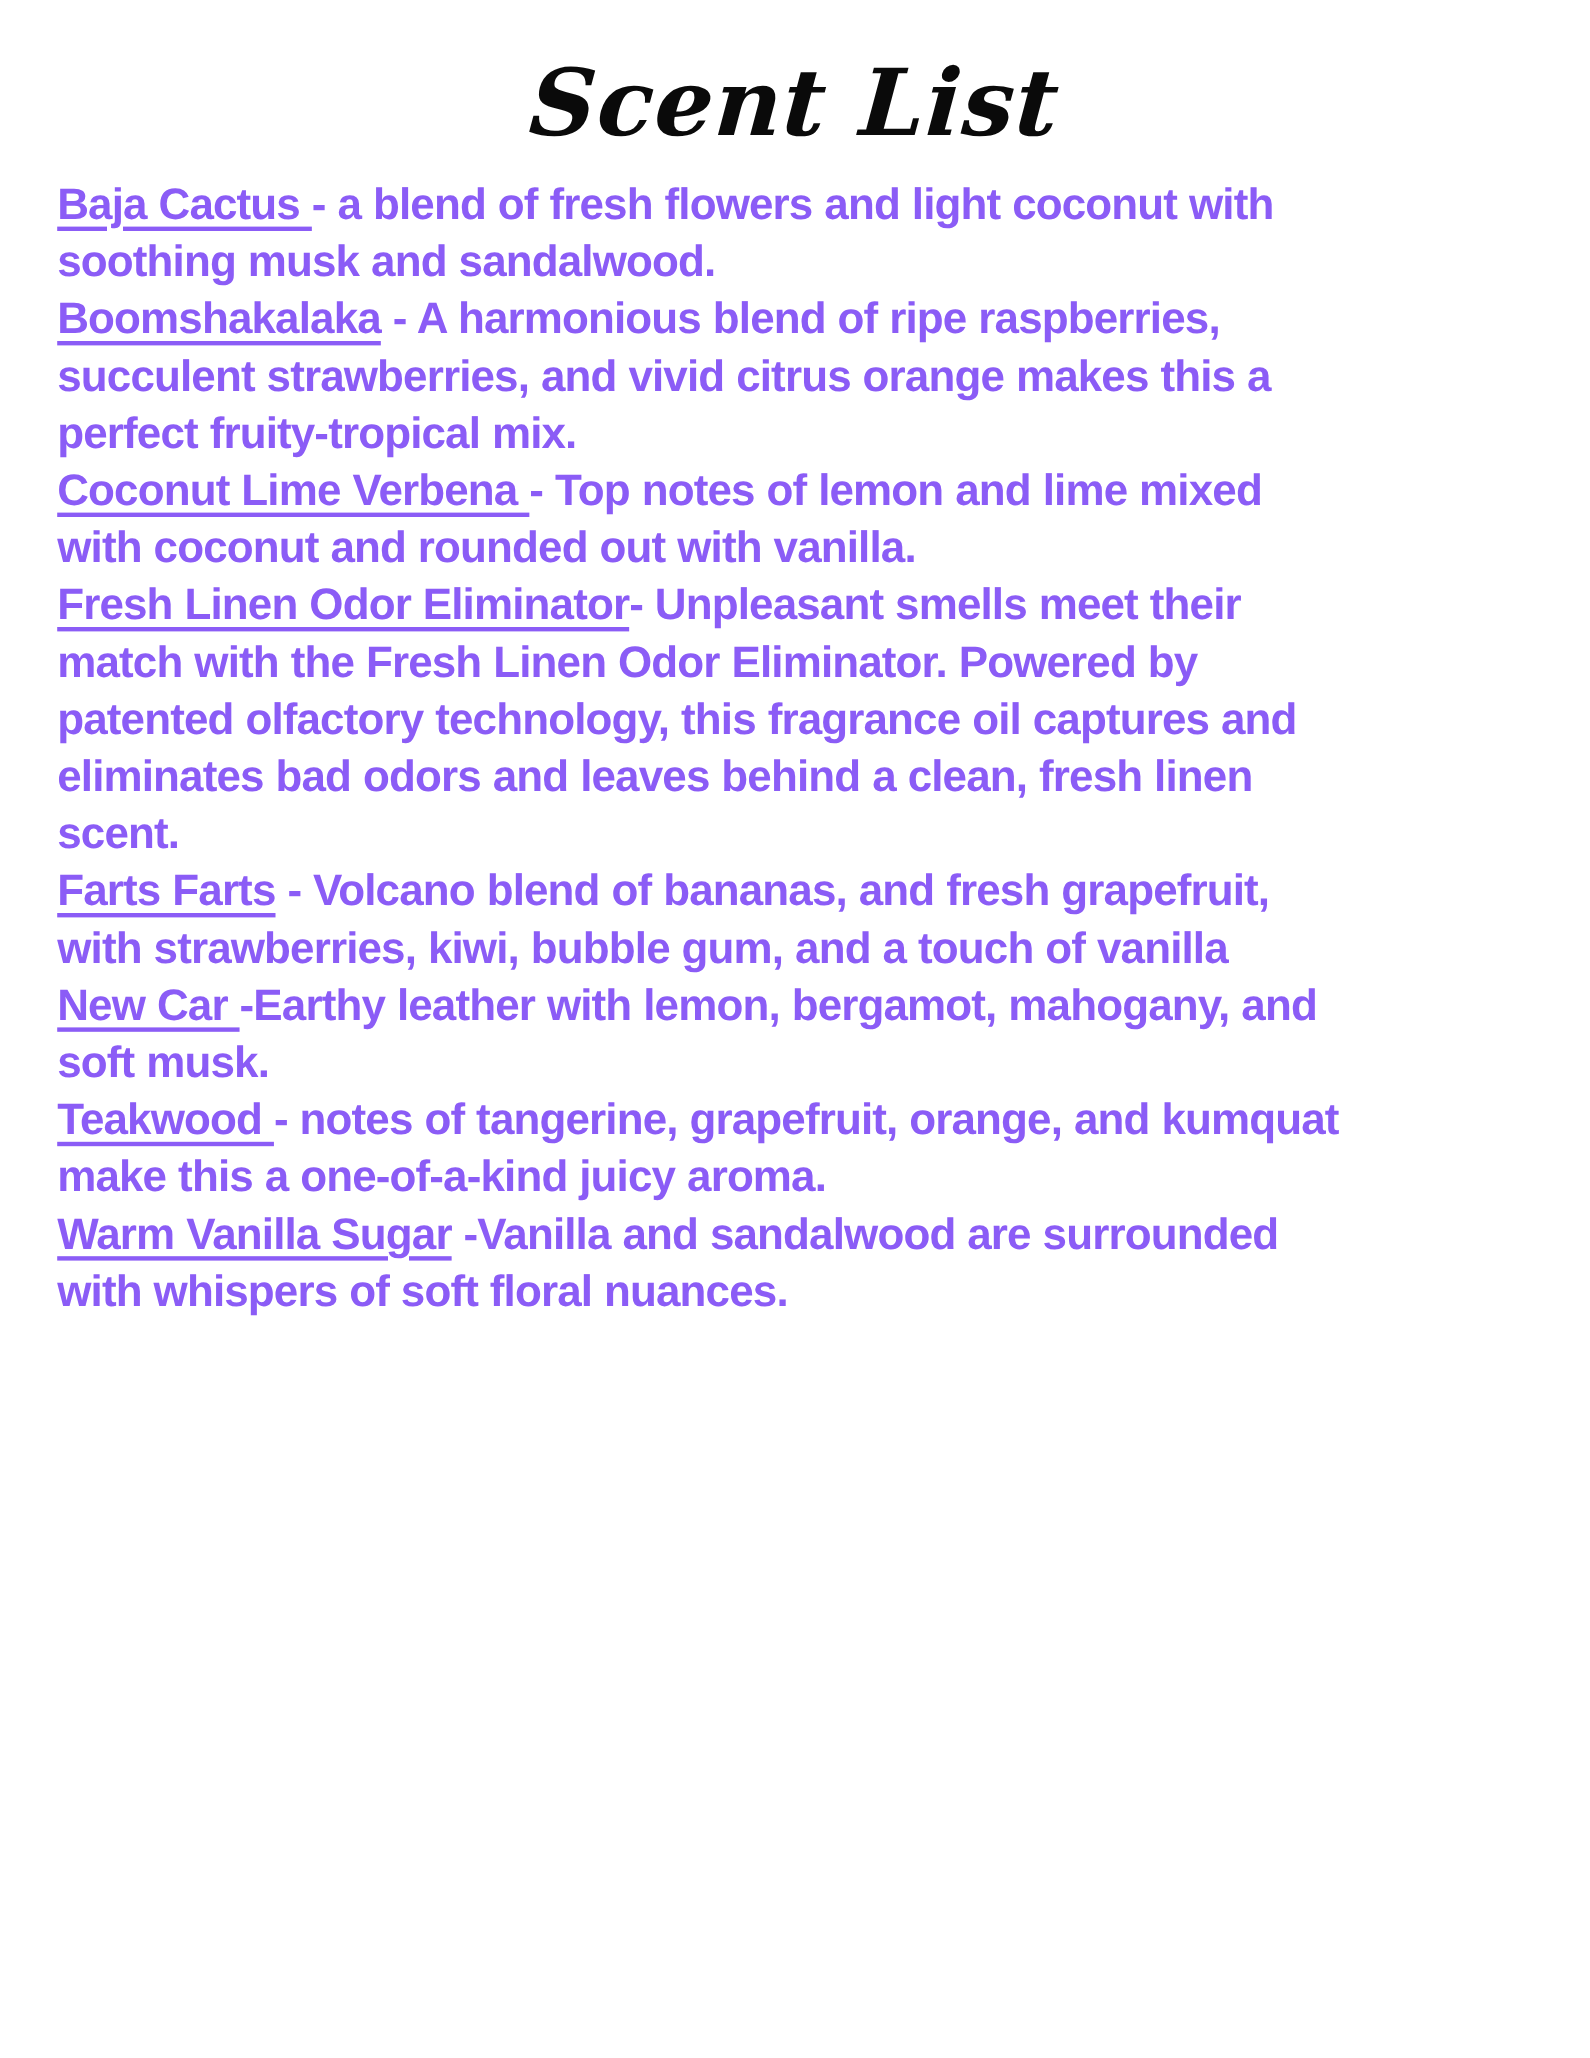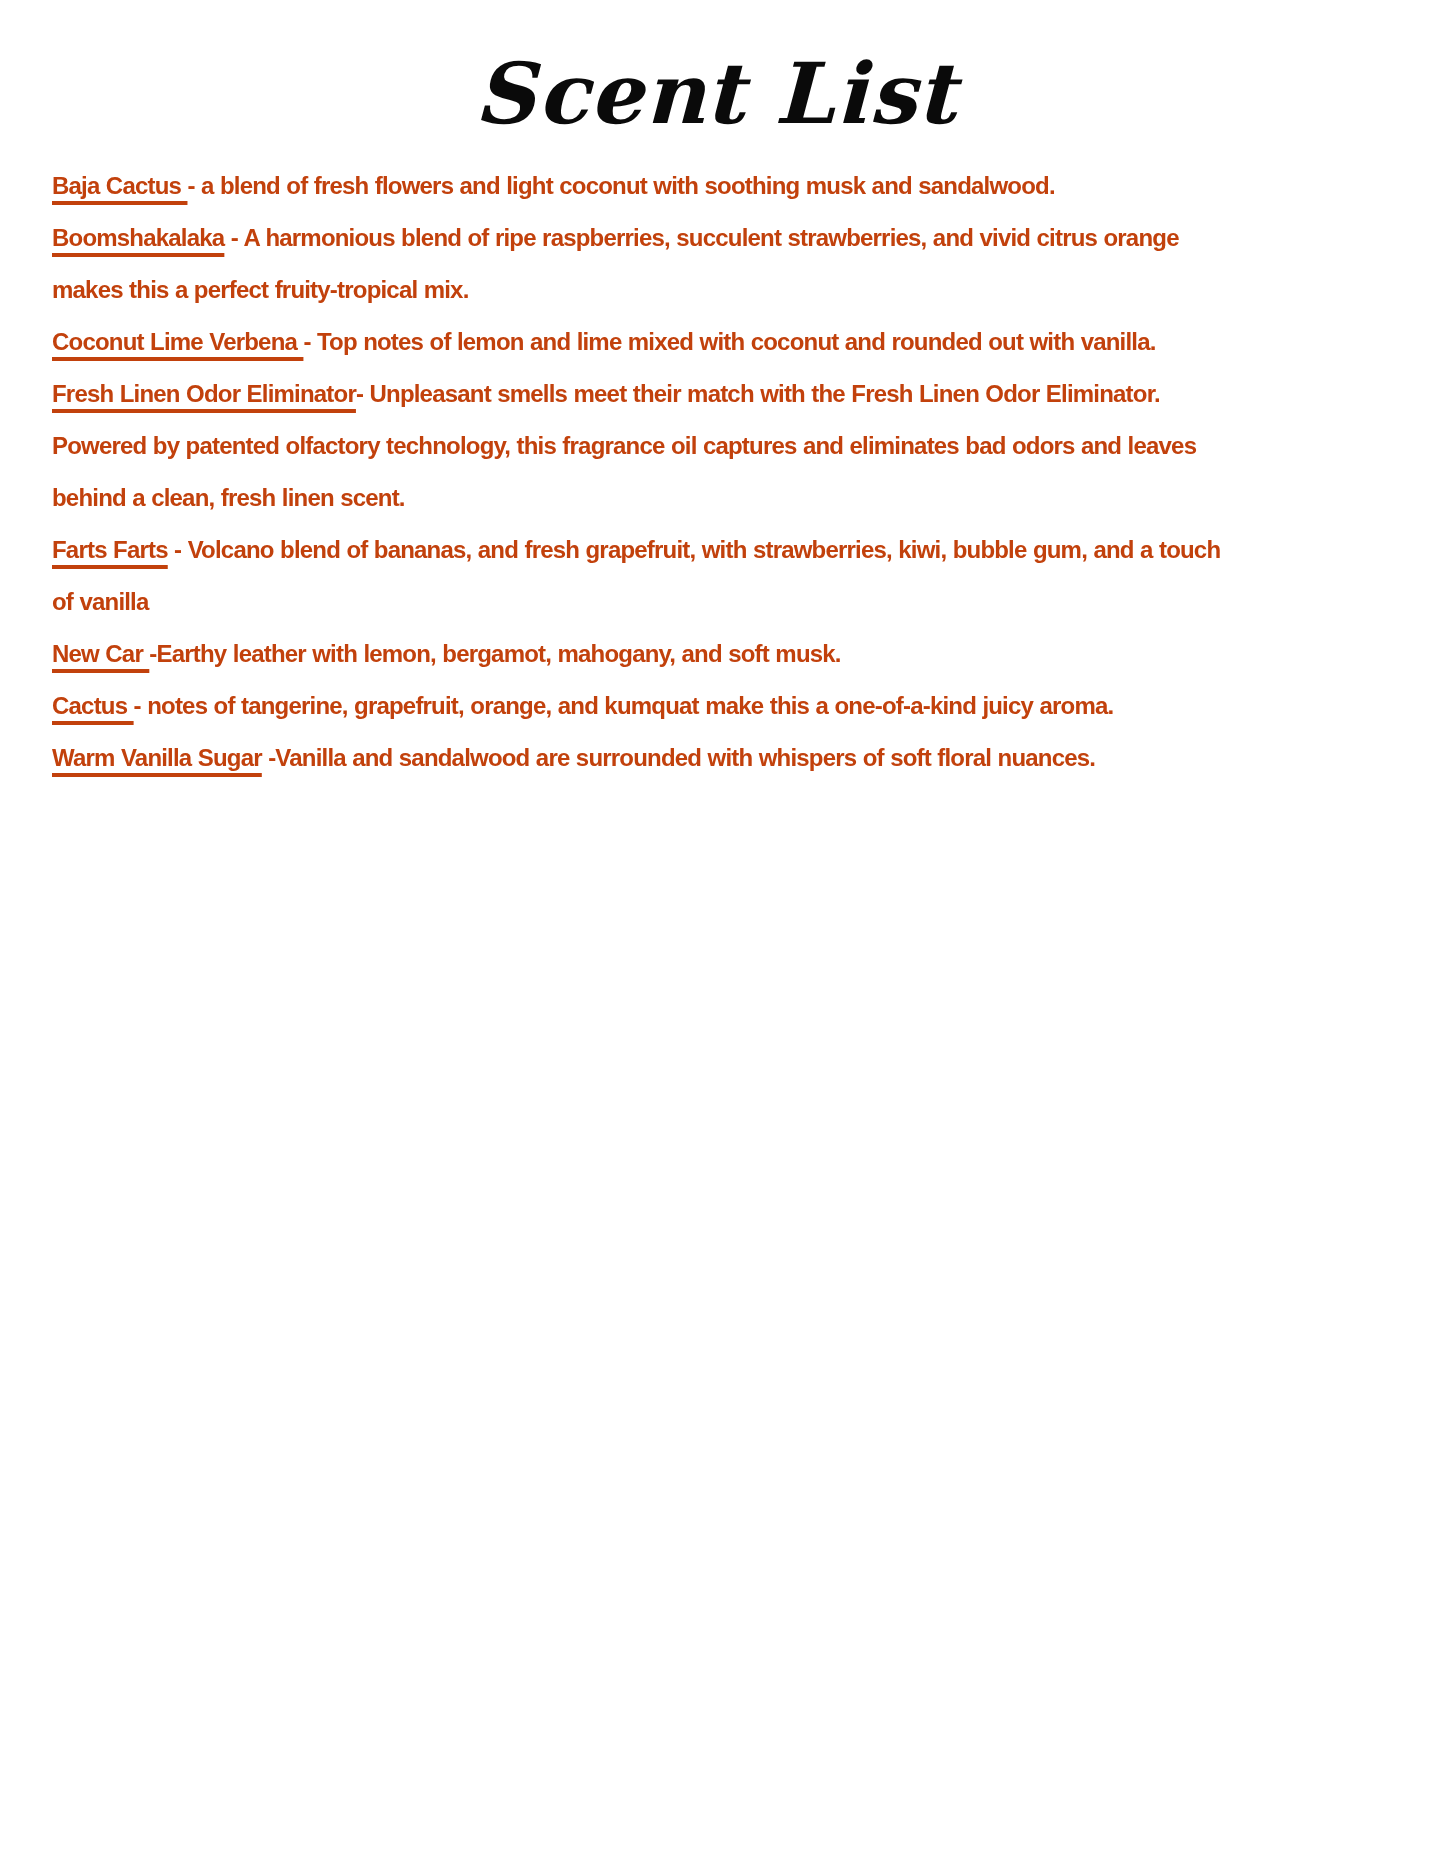--- a/index.html
+++ b/index.html
@@ -29,26 +29,26 @@
     color: #0a0a0a;
     transform: skewX(-4deg);
   }
   .scent-list {
     margin: 14px 0 0 52px;
     width: 1180px;
   }
   p.scent {
     margin: 0;
     padding: 0;
-    font-size: 24px;
+    font-size: 40px;
     font-weight: 700;
     line-height: 52px;
     letter-spacing: -0.8px;
     word-spacing: 0.5px;
-    color: #c2410c;
+    color: #8b5cf6;
   }
   .scent-name {
     white-space: pre-wrap;
     text-decoration-line: underline;
     text-decoration-thickness: 4px;
     text-underline-offset: 7px;
   }
   .scent-desc {
     white-space: pre-wrap;
   }
@@ -60,17 +60,17 @@
 
   <h1 class="doc-title">Scent List</h1>
 
   <div class="scent-list">
     <p class="scent"><span class="scent-name">Baja Cactus </span><span class="scent-desc">- a blend of fresh flowers and light coconut with soothing musk and sandalwood.</span></p>
     <p class="scent"><span class="scent-name">Boomshakalaka</span><span class="scent-desc"> - A harmonious blend of ripe raspberries, succulent strawberries, and vivid citrus orange makes this a perfect fruity-tropical mix.</span></p>
     <p class="scent"><span class="scent-name">Coconut Lime Verbena </span><span class="scent-desc">- Top notes of lemon and lime mixed with coconut and rounded out with vanilla.</span></p>
     <p class="scent"><span class="scent-name">Fresh Linen Odor Eliminator</span><span class="scent-desc">- Unpleasant smells meet their match with the Fresh Linen Odor Eliminator. Powered by patented olfactory technology, this fragrance oil captures and eliminates bad odors and leaves behind a clean, fresh linen scent.</span></p>
     <p class="scent"><span class="scent-name">Farts Farts</span><span class="scent-desc"> - Volcano blend of bananas, and fresh grapefruit, with strawberries, kiwi, bubble gum, and a touch of vanilla</span></p>
     <p class="scent"><span class="scent-name">New Car </span><span class="scent-desc">-Earthy leather with lemon, bergamot, mahogany, and soft musk.</span></p>
-    <p class="scent"><span class="scent-name">Cactus </span><span class="scent-desc">- notes of tangerine, grapefruit, orange, and kumquat make this a one-of-a-kind juicy aroma.</span></p>
+    <p class="scent"><span class="scent-name">Teakwood </span><span class="scent-desc">- notes of tangerine, grapefruit, orange, and kumquat make this a one-of-a-kind juicy aroma.</span></p>
     <p class="scent"><span class="scent-name">Warm Vanilla Sugar</span><span class="scent-desc"> -Vanilla and sandalwood are surrounded with whispers of soft floral nuances.</span></p>
   </div>
 
 </div>
 
 </body></html>

